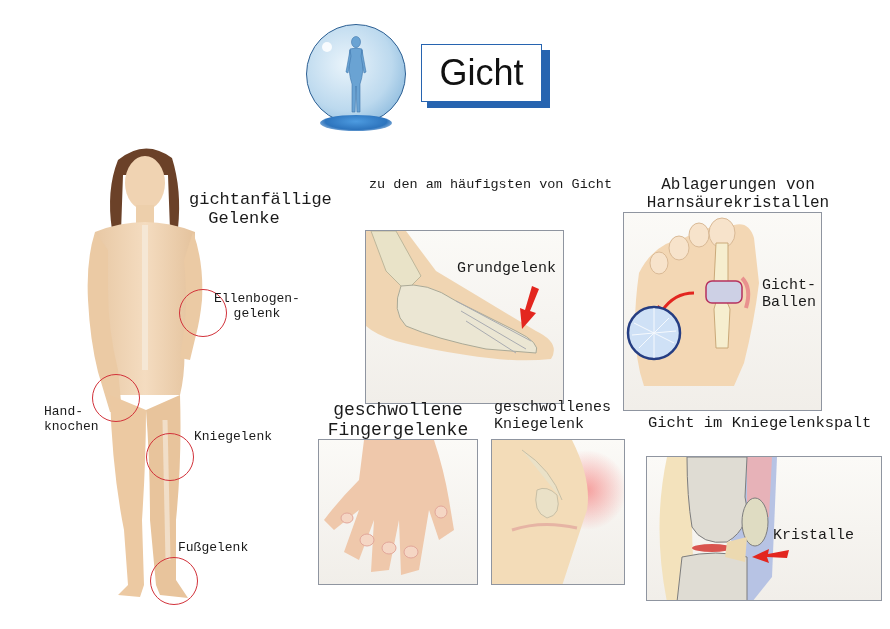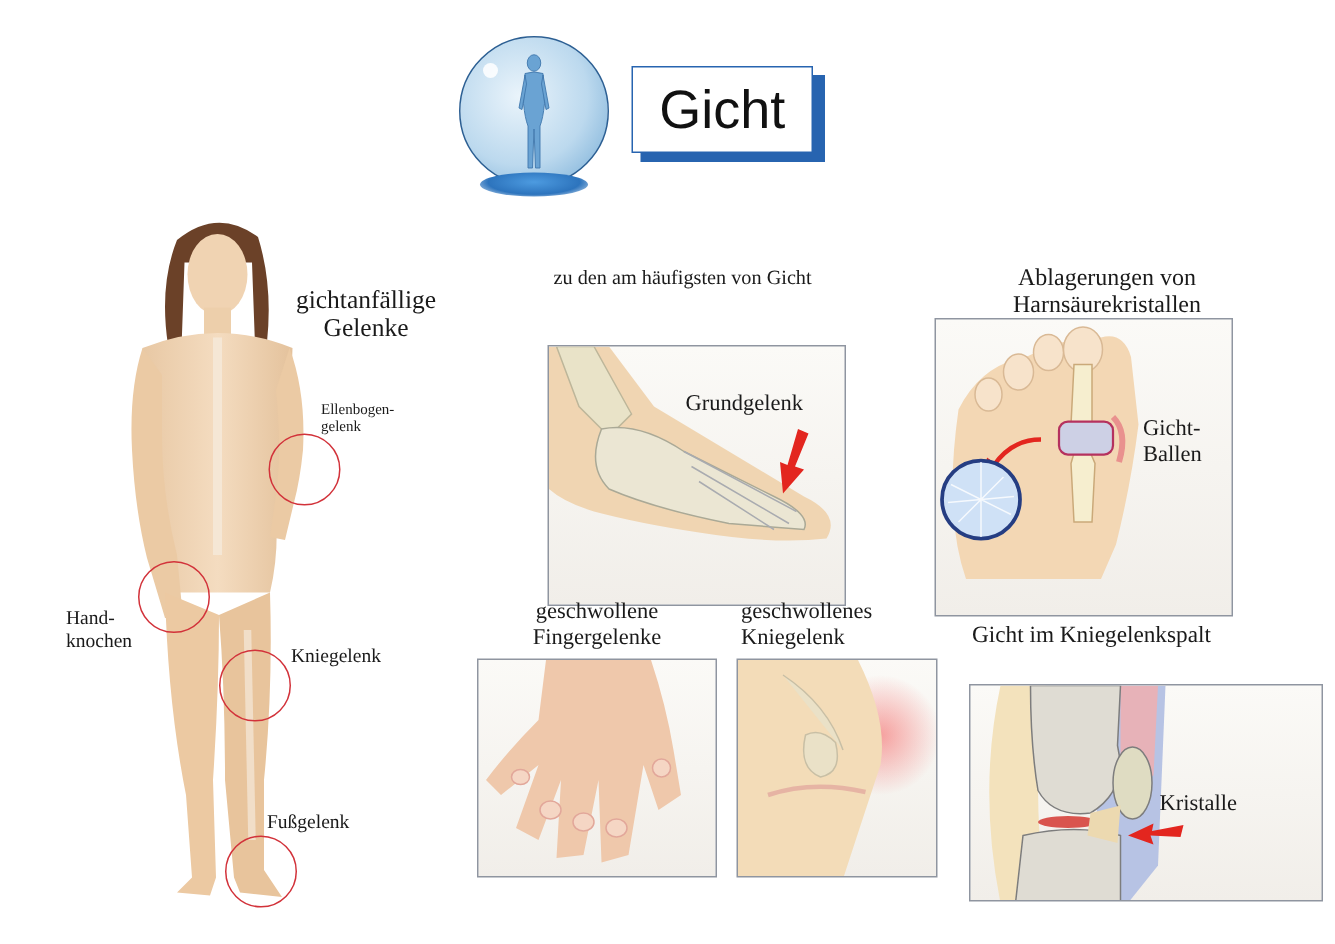--- a/index.html
+++ b/index.html
@@ -1,18 +1,18 @@
 <!DOCTYPE html>
 <html><head>
 <meta charset="utf-8">
 <style>
   html, body { margin:0; padding:0; }
   body { width:890px; height:629px; background:#ffffff; position:relative; overflow:hidden;
          font-family:"Liberation Sans", sans-serif; color:#1a1a1a; }
-  .lbl { position:absolute; font-family:Liberation Serif, serif; color:#1a1a1a; line-height:1.12; }
+  .lbl { position:absolute; font-family:Liberation Mono, monospace; color:#1a1a1a; line-height:1.12; }
 
   
   .globe { position:absolute; left:306px; top:24px; width:100px; height:100px; border-radius:50%;
     background: radial-gradient(circle at 40% 40%, #eaf4fb 0%, #bcd9ee 55%, #7fb2d9 90%, #4f88bd 100%);
     border:1.5px solid #2c5f93; box-sizing:border-box; }
   .globe-base { position:absolute; left:320px; top:115px; width:72px; height:16px; border-radius:50%;
     background: radial-gradient(ellipse at 50% 40%, #4d9be0 0%, #2d74bd 60%, rgba(45,116,189,0) 100%); }
   .globe-shine { position:absolute; left:322px; top:42px; width:10px; height:10px; border-radius:50%; background:#ffffff; opacity:.85; }
   .title-shadow { position:absolute; left:427px; top:50px; width:123px; height:58px; background:#2764b0; }
   .title-box { position:absolute; left:421px; top:44px; width:121px; height:58px; background:#fff;
@@ -80,21 +80,21 @@
     <path d="M145 225 L145 370" stroke="#f6eadb" stroke-width="6" opacity="0.8"></path>
     <path d="M165 420 L168 560" stroke="#f6eadb" stroke-width="5" opacity="0.7"></path>
   </svg>
 
   <div class="lbl" style="left:189px;top:190px;font-size:17px;text-align:center;width:110px">
     <div>gichtanfällige</div>
     <div>Gelenke</div>
   </div>
 
   <div class="circle" style="left:179px;top:289px;width:48px;height:48px"></div>
-  <div class="lbl" style="left:214px;top:268px;font-size:10px;width:86px">
+  <div class="lbl" style="left:214px;top:292px;font-size:13px;text-align:center;width:86px">
     <div>Ellenbogen-</div>
     <div>gelenk</div>
   </div>
 
   <div class="circle" style="left:92px;top:374px;width:48px;height:48px"></div>
   <div class="lbl" style="left:44px;top:405px;font-size:13px">
     <div>Hand-</div>
     <div>knochen</div>
   </div>
 
@@ -144,21 +144,21 @@
       <path d="M10 110 L50 130 M15 135 L45 105 M30 95 L30 145 M8 122 L52 118" stroke="#ffffff" stroke-width="1" opacity="0.8"></path>
     </svg>
     <div class="lbl" style="left:138px;top:65px;font-size:15px">
       <div>Gicht-</div>
       <div>Ballen</div>
     </div>
   </div>
 </div>
 
 <div>
-  <div class="lbl" style="left:318px;top:400px;font-size:15px;text-align:center;width:160px">
+  <div class="lbl" style="left:318px;top:400px;font-size:18px;text-align:center;width:160px">
     <div>geschwollene</div>
     <div>Fingergelenke</div>
   </div>
   <div class="panel" style="left:318px;top:439px;width:160px;height:146px">
     <svg width="160" height="146" viewBox="0 0 160 146">
       <path d="M45 0 L115 0 Q125 30 130 60 L135 90 L120 100 L110 70 L100 130 L82 135 L80 80 L70 130 L52 132 L55 80 L40 120 L25 112 L40 70 L15 90 L5 80 Q20 60 40 40 Z" fill="#efc8ab"></path>
       <g fill="#f5d6c4" stroke="#e2a79a" stroke-width="1">
         <ellipse cx="48" cy="100" rx="7" ry="6"></ellipse>
         <ellipse cx="70" cy="108" rx="7" ry="6"></ellipse>
         <ellipse cx="92" cy="112" rx="7" ry="6"></ellipse>

